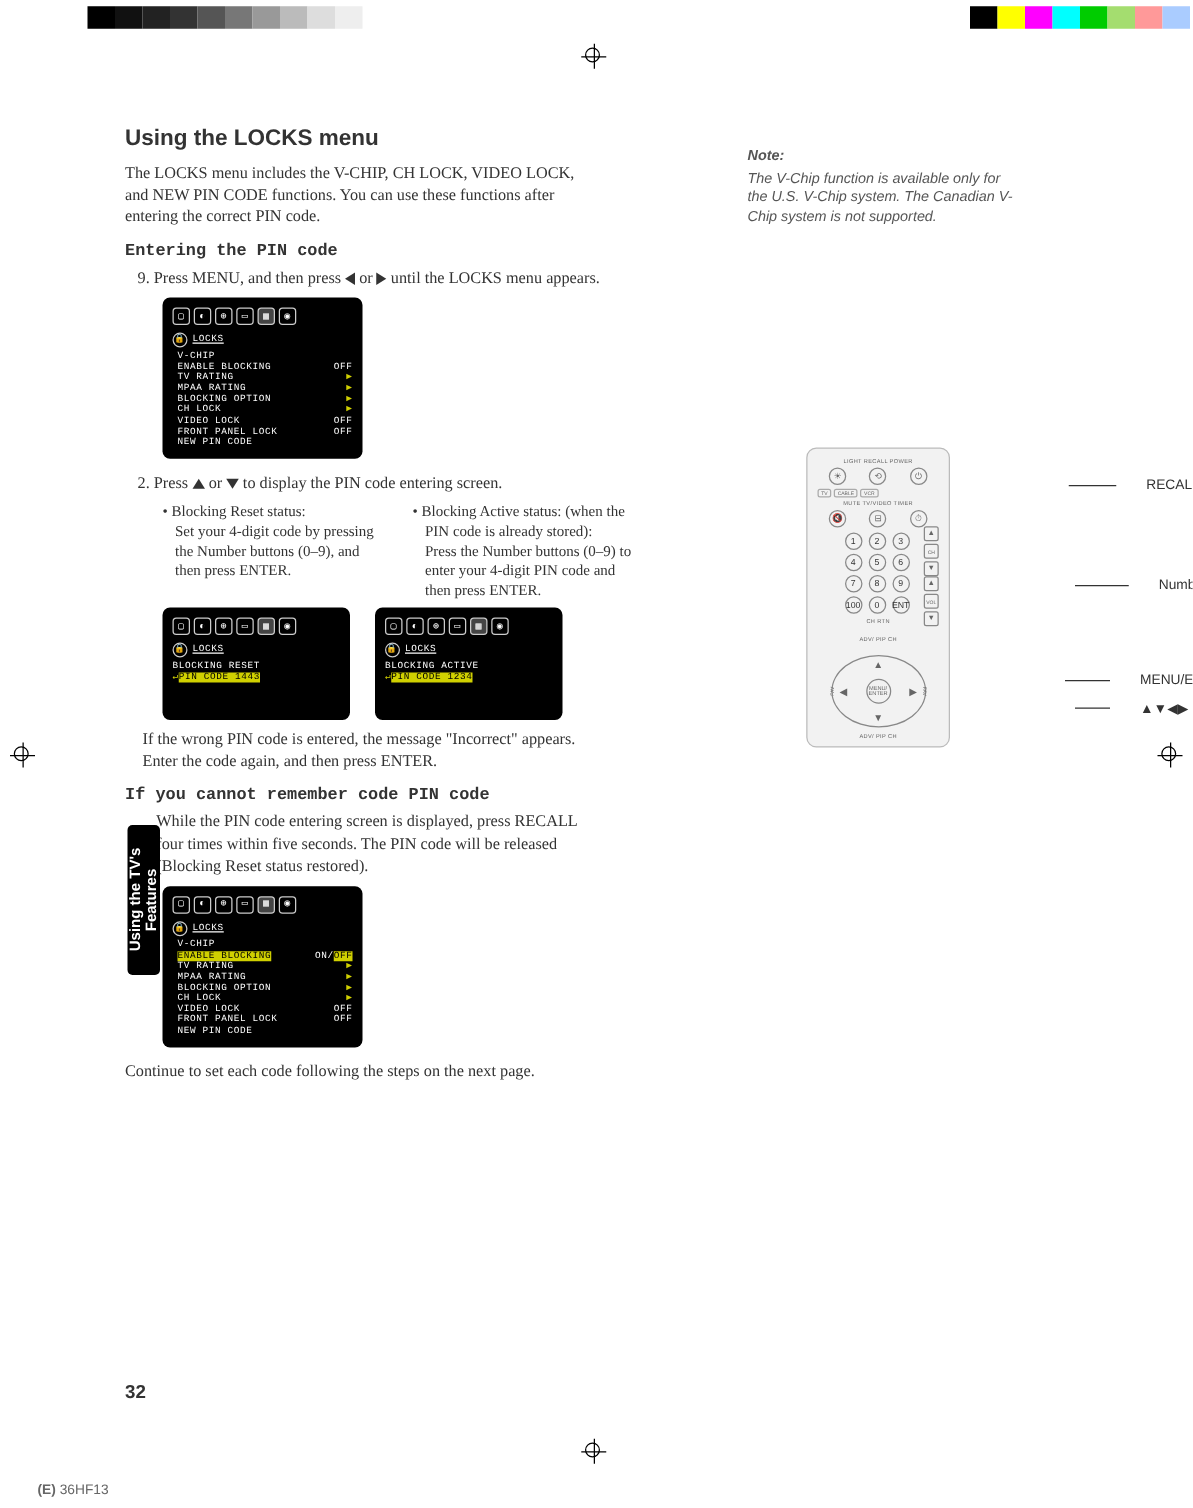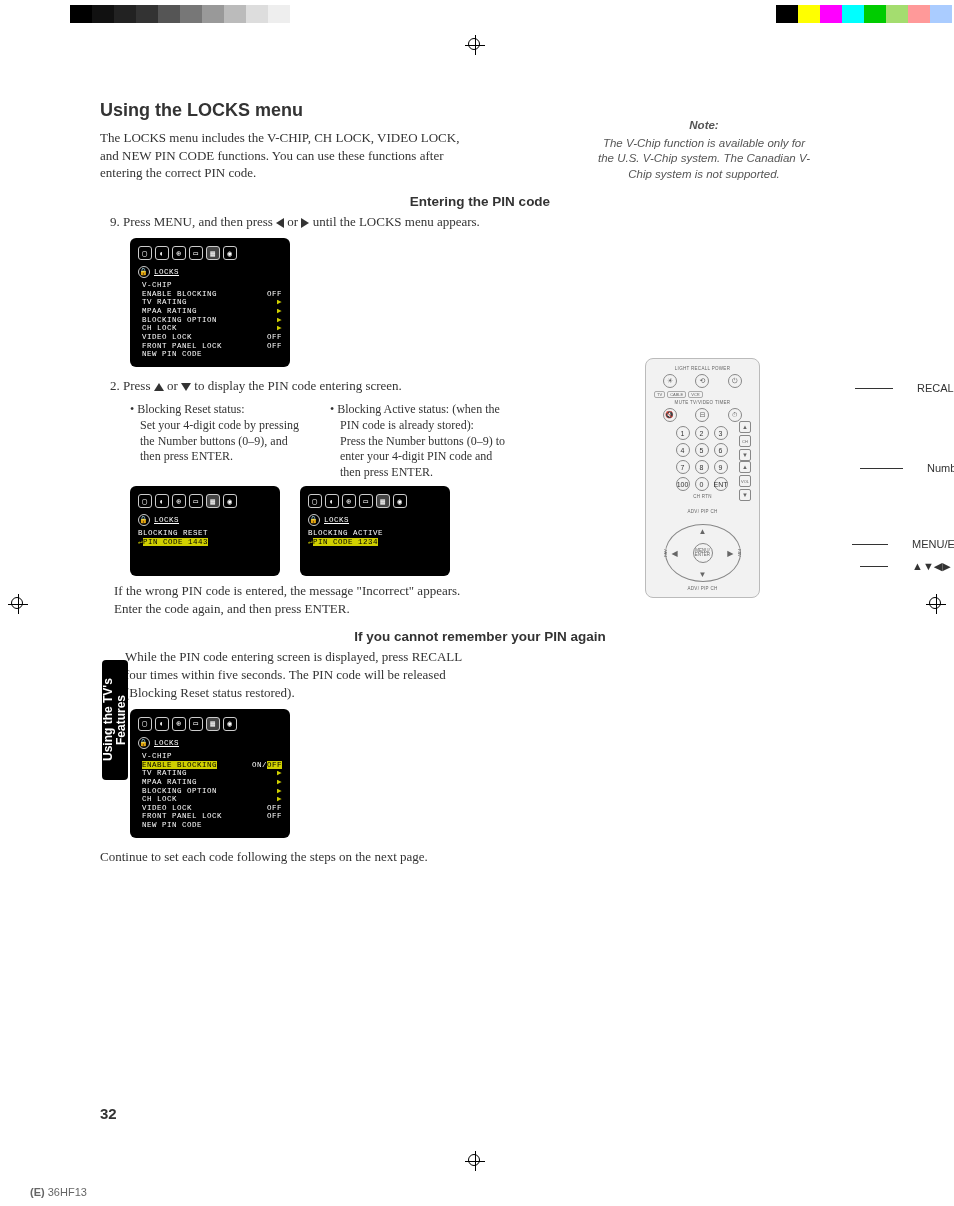--- a/index.html
+++ b/index.html
@@ -14,21 +14,21 @@
   
   
   .reg-mark { position: absolute; width: 20px; height: 20px; }
   .reg-mark::before { content: ''; position: absolute; width: 100%; height: 1px; background: #000; top: 50%; }
   .reg-mark::after { content: ''; position: absolute; height: 100%; width: 1px; background: #000; left: 50%; }
   .reg-circ { position: absolute; width: 12px; height: 12px; border: 1px solid #000; border-radius: 50%; top: 3px; left: 3px; }
   
   .page { position: absolute; left: 100px; top: 100px; width: 760px; }
   
   h1 { font-family: Arial, sans-serif; font-weight: bold; font-size: 18px; margin-bottom: 8px; }
-  h2 { font-family: Liberation Sans, sans-serif; font-weight: bold; font-size: 13.5px; margin-top: 12px; margin-bottom: 4px; text-align: center; }
+  h2 { font-family: Liberation Mono, monospace; font-weight: bold; font-size: 13.5px; margin-top: 12px; margin-bottom: 4px; }
   
   .intro { width: 380px; line-height: 1.35; margin-bottom: 10px; }
   
   .step { margin-left: 25px; text-indent: -15px; width: 360px; line-height: 1.35; margin-bottom: 8px; }
   
   .osd { background: #000; color: #fff; font-family: 'Courier New', monospace; font-size: 7.5px; letter-spacing: 0.5px; padding: 8px; border-radius: 6px; margin-left: 30px; margin-top: 6px; margin-bottom: 10px; width: 160px; line-height: 1.15; }
   .osd-icons { display: flex; gap: 3px; margin-bottom: 6px; }
   .osd-icons span { width: 14px; height: 14px; border: 1px solid #ccc; border-radius: 3px; font-size: 8px; display: flex; align-items: center; justify-content: center; }
   .osd-title { display: flex; align-items: center; gap: 4px; margin-bottom: 3px; }
   .osd-title .ic { width: 12px; height: 12px; border: 1px solid #ccc; border-radius: 50%; font-size: 7px; display: flex; align-items: center; justify-content: center; }
@@ -40,21 +40,21 @@
   
   .two-col { display: flex; gap: 20px; margin-left: 30px; margin-top: 4px; }
   .two-col .col { width: 180px; font-size: 12px; line-height: 1.3; }
   .two-col .bullet { text-indent: -10px; padding-left: 10px; }
   
   .osd-pair { display: flex; gap: 20px; margin-left: 30px; margin-top: 6px; }
   .osd-small { width: 150px; height: 90px; }
   
   .after-osd { margin-left: 14px; width: 350px; line-height: 1.35; margin-top: 6px; }
   
-  .note-block { position: absolute; right: 50px; top: 18px; width: 212px; font-family: Arial, sans-serif; font-size: 11.5px; font-style: italic; line-height: 1.35; color: #555; text-align: center; }
+  .note-block { position: absolute; right: 50px; top: 18px; width: 212px; font-family: Arial, sans-serif; font-size: 11.5px; font-style: italic; line-height: 1.35; color: #555; }
   .note-block .nh { font-weight: bold; margin-bottom: 2px; }
   
   
   .remote { position: absolute; right: 100px; top: 258px; width: 115px; height: 240px; background: #f2f2f2; border: 1px solid #bbb; border-radius: 8px; padding: 6px 8px; font-family: Arial, sans-serif; font-size: 5px; color: #666; }
   .remote .toprow, .remote .row2 { display: flex; justify-content: space-around; margin: 3px 0; }
   .remote .btn { width: 14px; height: 14px; border: 1px solid #888; border-radius: 50%; display: flex; align-items: center; justify-content: center; font-size: 7px; }
   .remote .numgrid { display: grid; grid-template-columns: repeat(3, 16px); gap: 3px; justify-content: center; margin-top: 4px; }
   .remote .numgrid .btn { font-size: 7px; color: #333; }
   .remote .side-btns { position: absolute; right: 8px; top: 62px; display: flex; flex-direction: column; gap: 2px; }
   .remote .side-btns2 { position: absolute; right: 8px; top: 102px; display: flex; flex-direction: column; gap: 2px; }
@@ -231,21 +231,21 @@
           <span class="ic">🔒</span>
           <span class="tx">LOCKS</span>
         </div>
       <div>BLOCKING ACTIVE</div>
       <div><span class="osd-key">↵</span><span class="osd-hl">PIN CODE 1234</span></div>
     </div>
   </div>
 
   <p class="after-osd">If the wrong PIN code is entered, the message "Incorrect" appears. Enter the code again, and then press ENTER.</p>
 
-  <h2>If you cannot remember your PIN again</h2>
+  <h2>If you cannot remember code PIN code</h2>
   <p class="step" style="text-indent:0; margin-left:25px;">While the PIN code entering screen is displayed, press RECALL four times within five seconds. The PIN code will be released (Blocking Reset status restored).</p>
 
   <div class="osd" style="margin-top:8px">
     <div class="osd-icons">
         <span>▢</span>
         <span>◐</span>
         <span>⊕</span>
         <span>▭</span>
         <span style="background:#444">▦</span>
         <span>◉</span>

